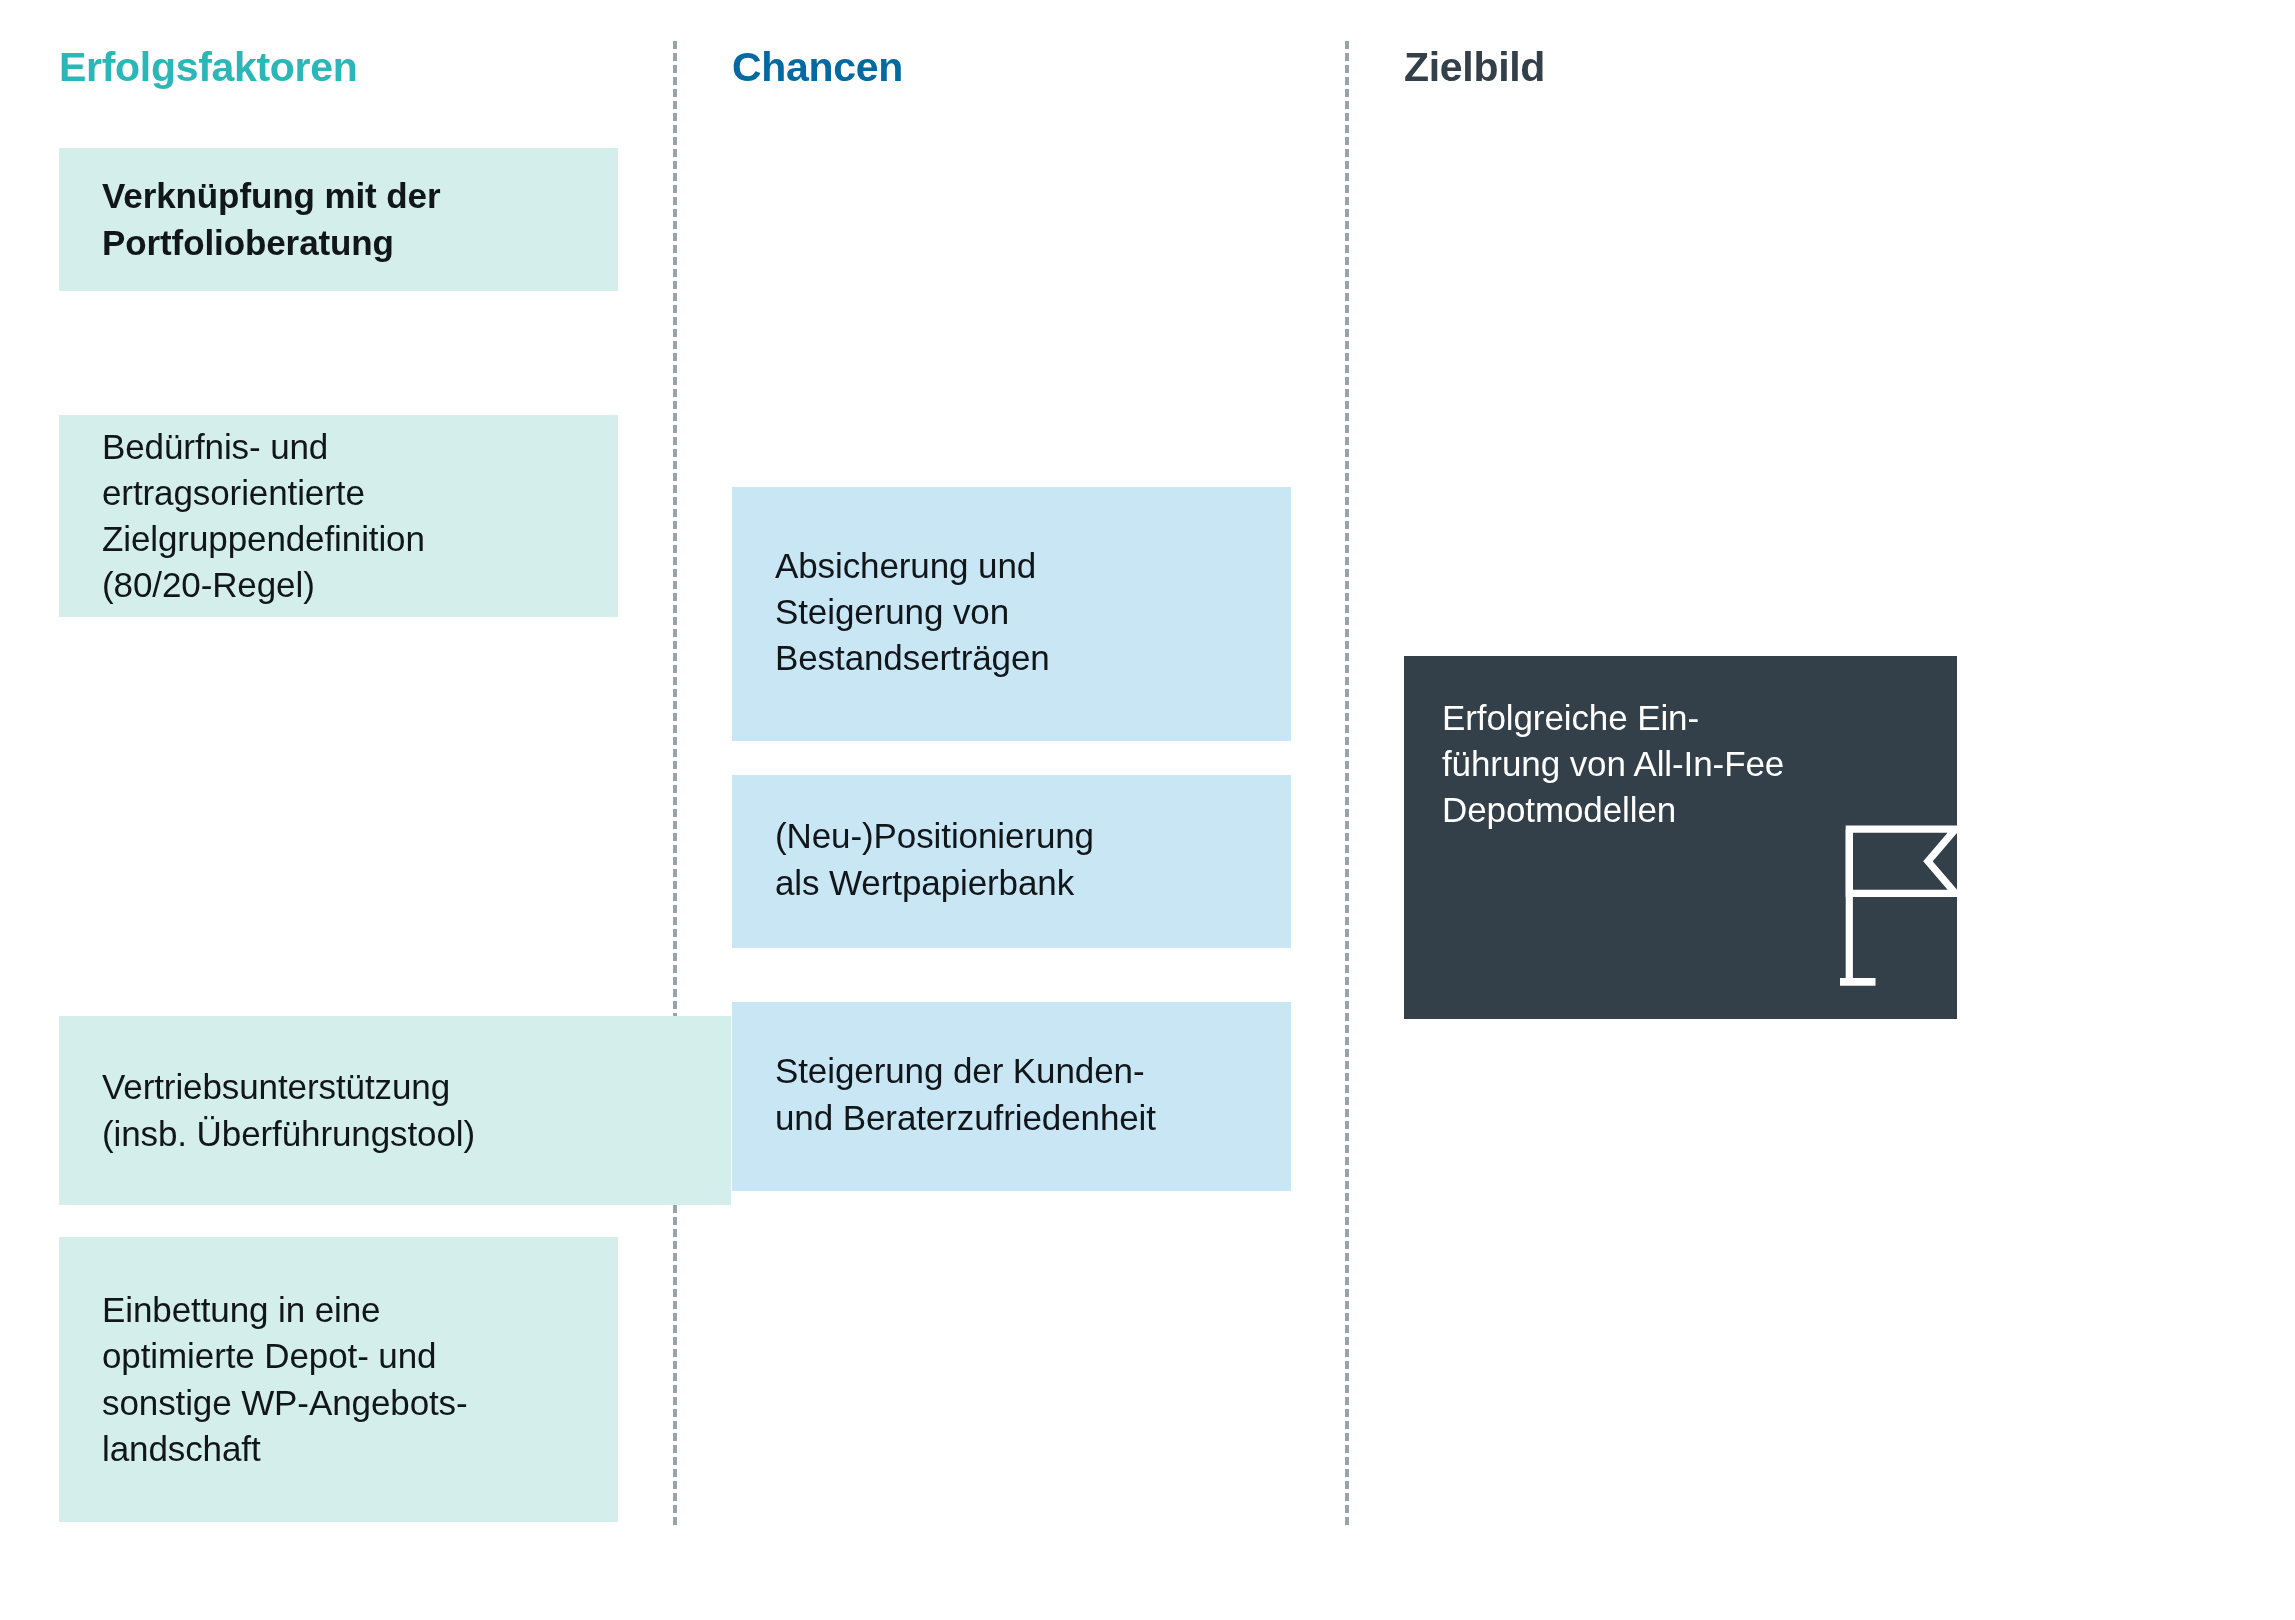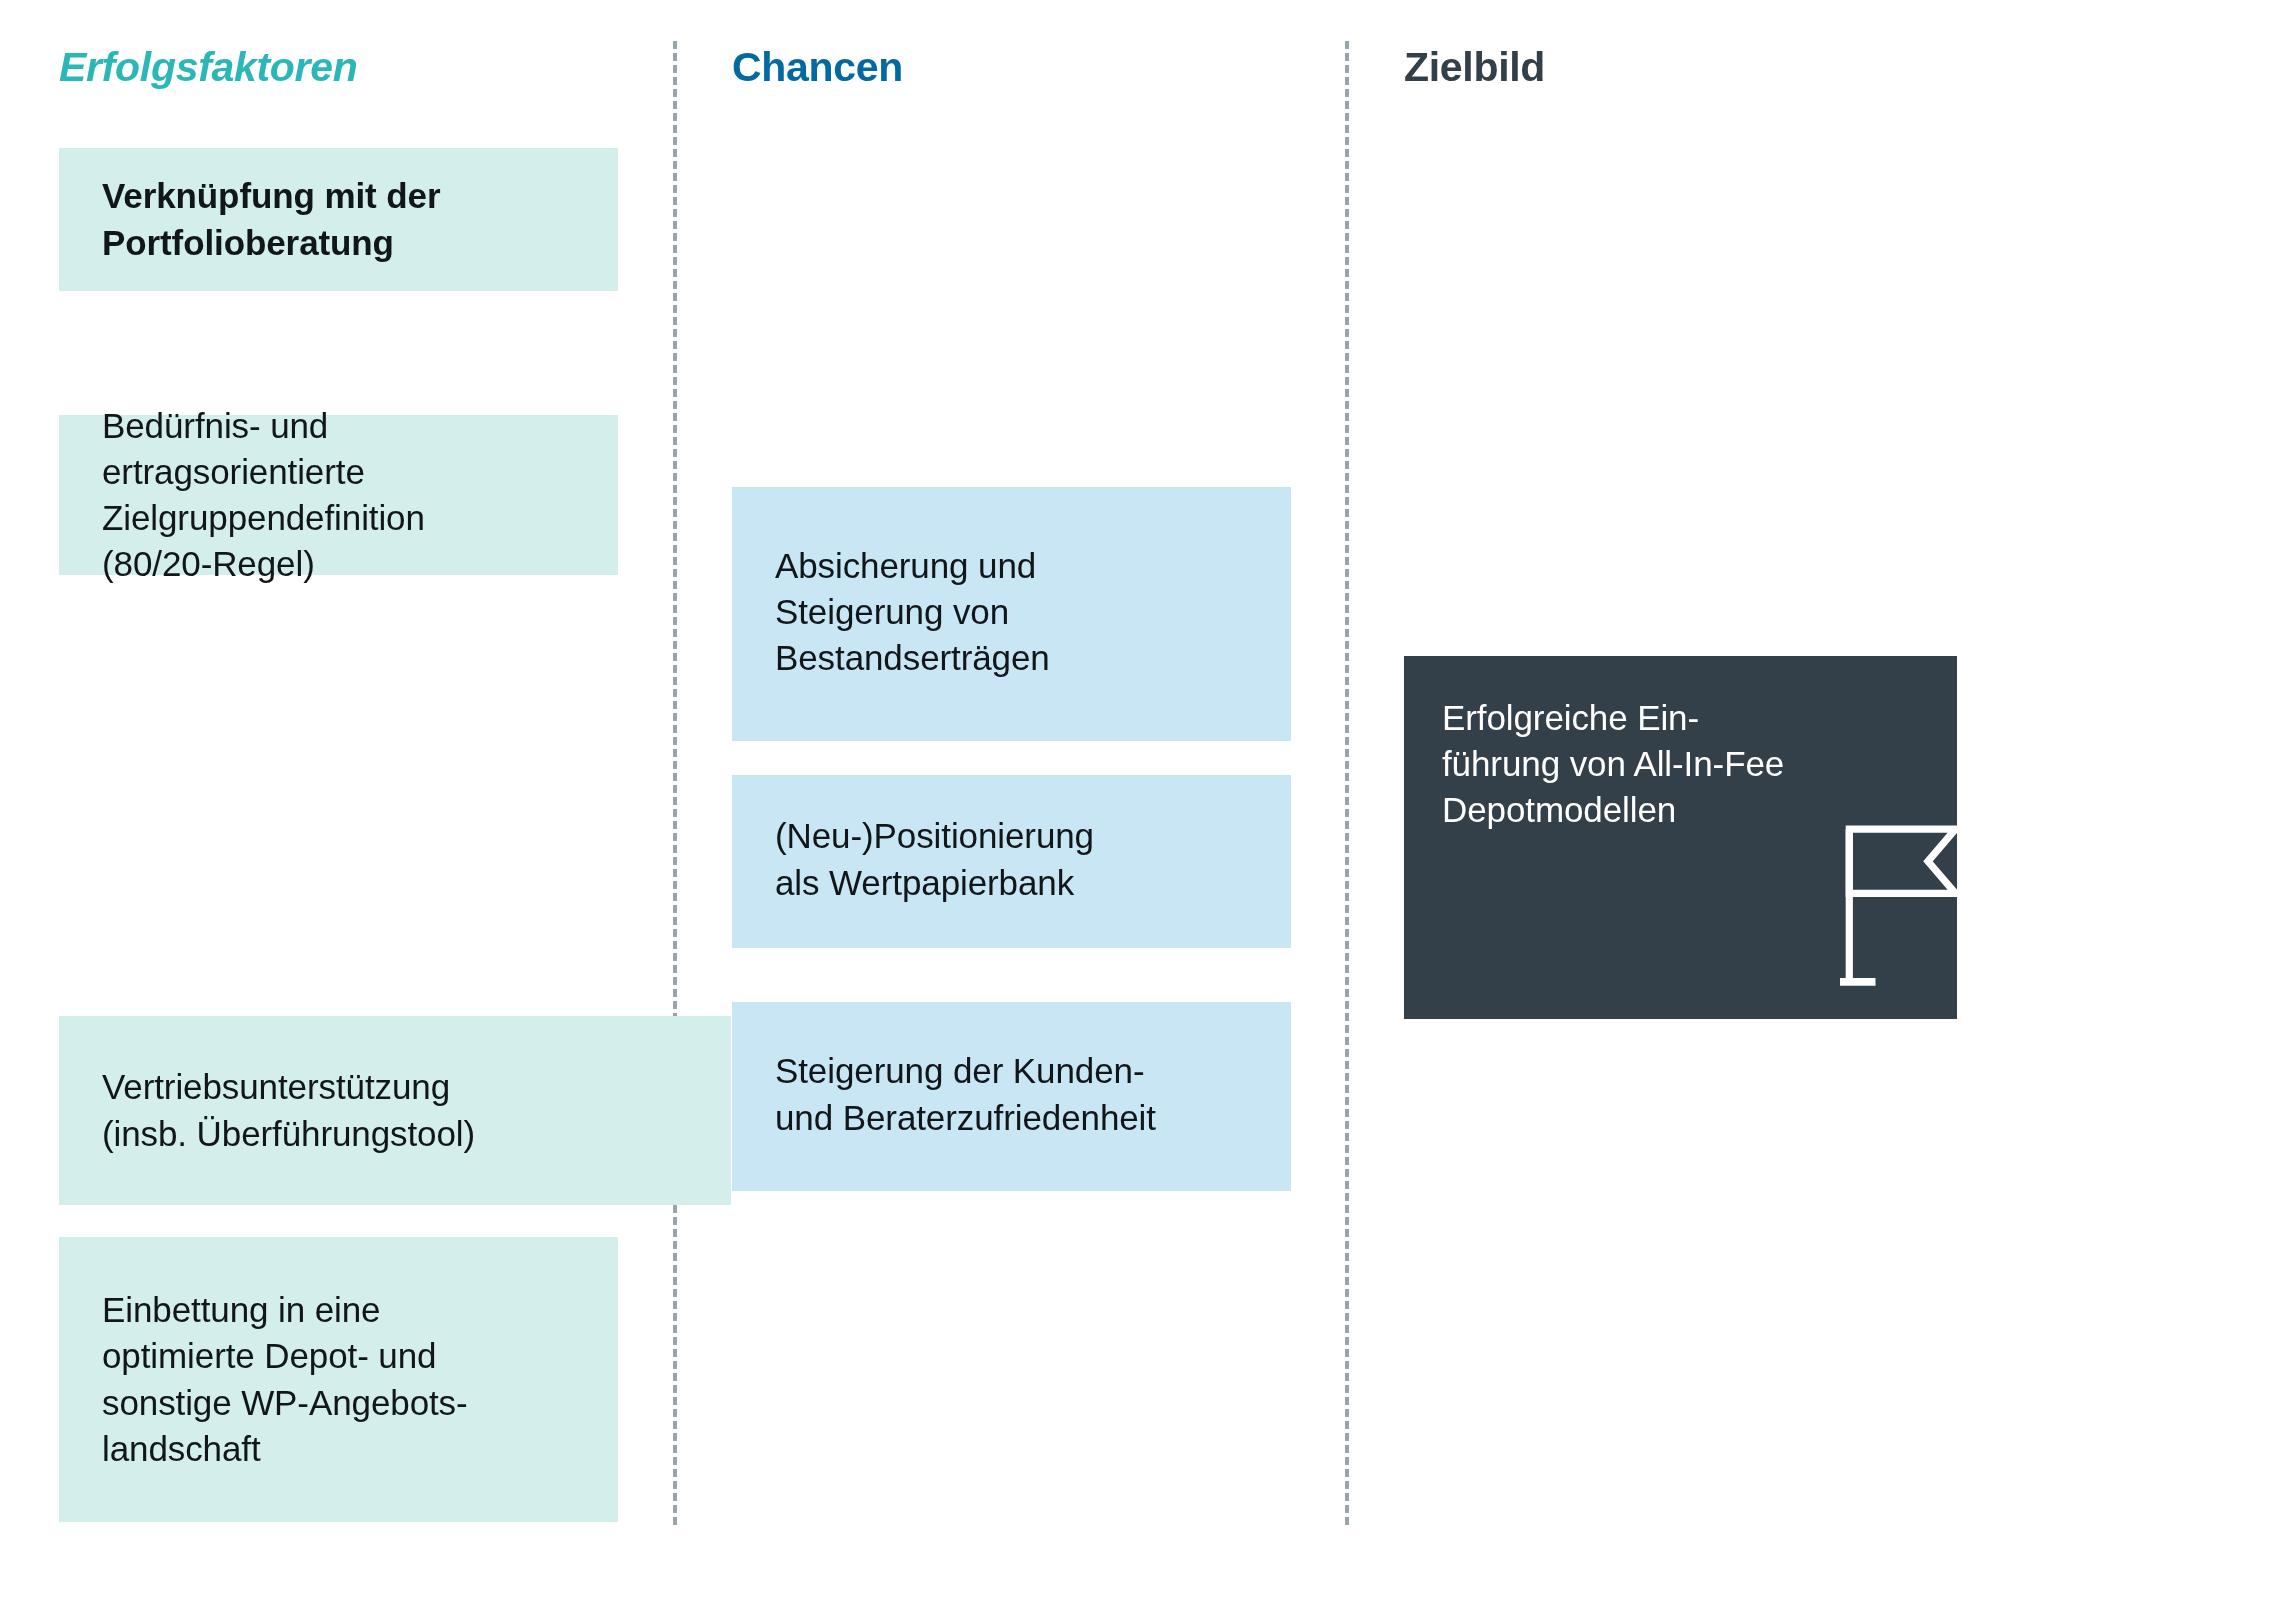--- a/index.html
+++ b/index.html
@@ -24,21 +24,21 @@
 
   
   .col-heading {
     position: absolute;
     font-size: 41px;
     font-weight: 700;
     letter-spacing: -0.3px;
     white-space: nowrap;
     line-height: 1;
   }
-  #heading-erfolgsfaktoren { left: 59px;  top: 47px;  color: #2BB7B7; font-style: italic; }
+  #heading-erfolgsfaktoren { left: 59px;  top: 47px;  color: #2BB7B7; }
   #heading-chancen        { left: 732px; top: 47px;  color: #0369a1; }
   #heading-zielbild       { left: 1404px; top: 47px;  color: #333F49; }
 
   
   .divider {
     position: absolute;
     top: 41px;
     width: 0;
     height: 1484px;
     border-left: 4.6px dashed #98A4A9;
@@ -60,21 +60,21 @@
   .card .card-text {
     display: block;
     white-space: pre-line;
   }
 
   .card.mint { background: #D4EEEC; padding: 0 0 0 43px; }
   .card.blue { background: #C9E6F5; padding: 0 0 4px 43px; }
 
   
   #ef-card-0 { left: 59px; top: 148px;  width: 559px; height: 143px; font-weight: bold; }
-  #ef-card-1 { left: 59px; top: 415px;  width: 559px; height: 160px; }
+  #ef-card-1 { left: 59px; top: 415px;  width: 559px; height: 202px; }
   #ef-card-2 { left: 59px; top: 762px; width: 559px; height: 173px; }
   #ef-card-3 { left: 59px; top: 1016px; width: 672px; height: 189px; }
   #ef-card-4 { left: 59px; top: 1237px; width: 559px; height: 285px; }
 
   
   #ch-card-0 { left: 732px; top: 487px;  width: 559px; height: 254px; }
   #ch-card-1 { left: 732px; top: 775px; width: 559px; height: 173px; }
   #ch-card-2 { left: 732px; top: 1002px; width: 559px; height: 189px; }
 
   

